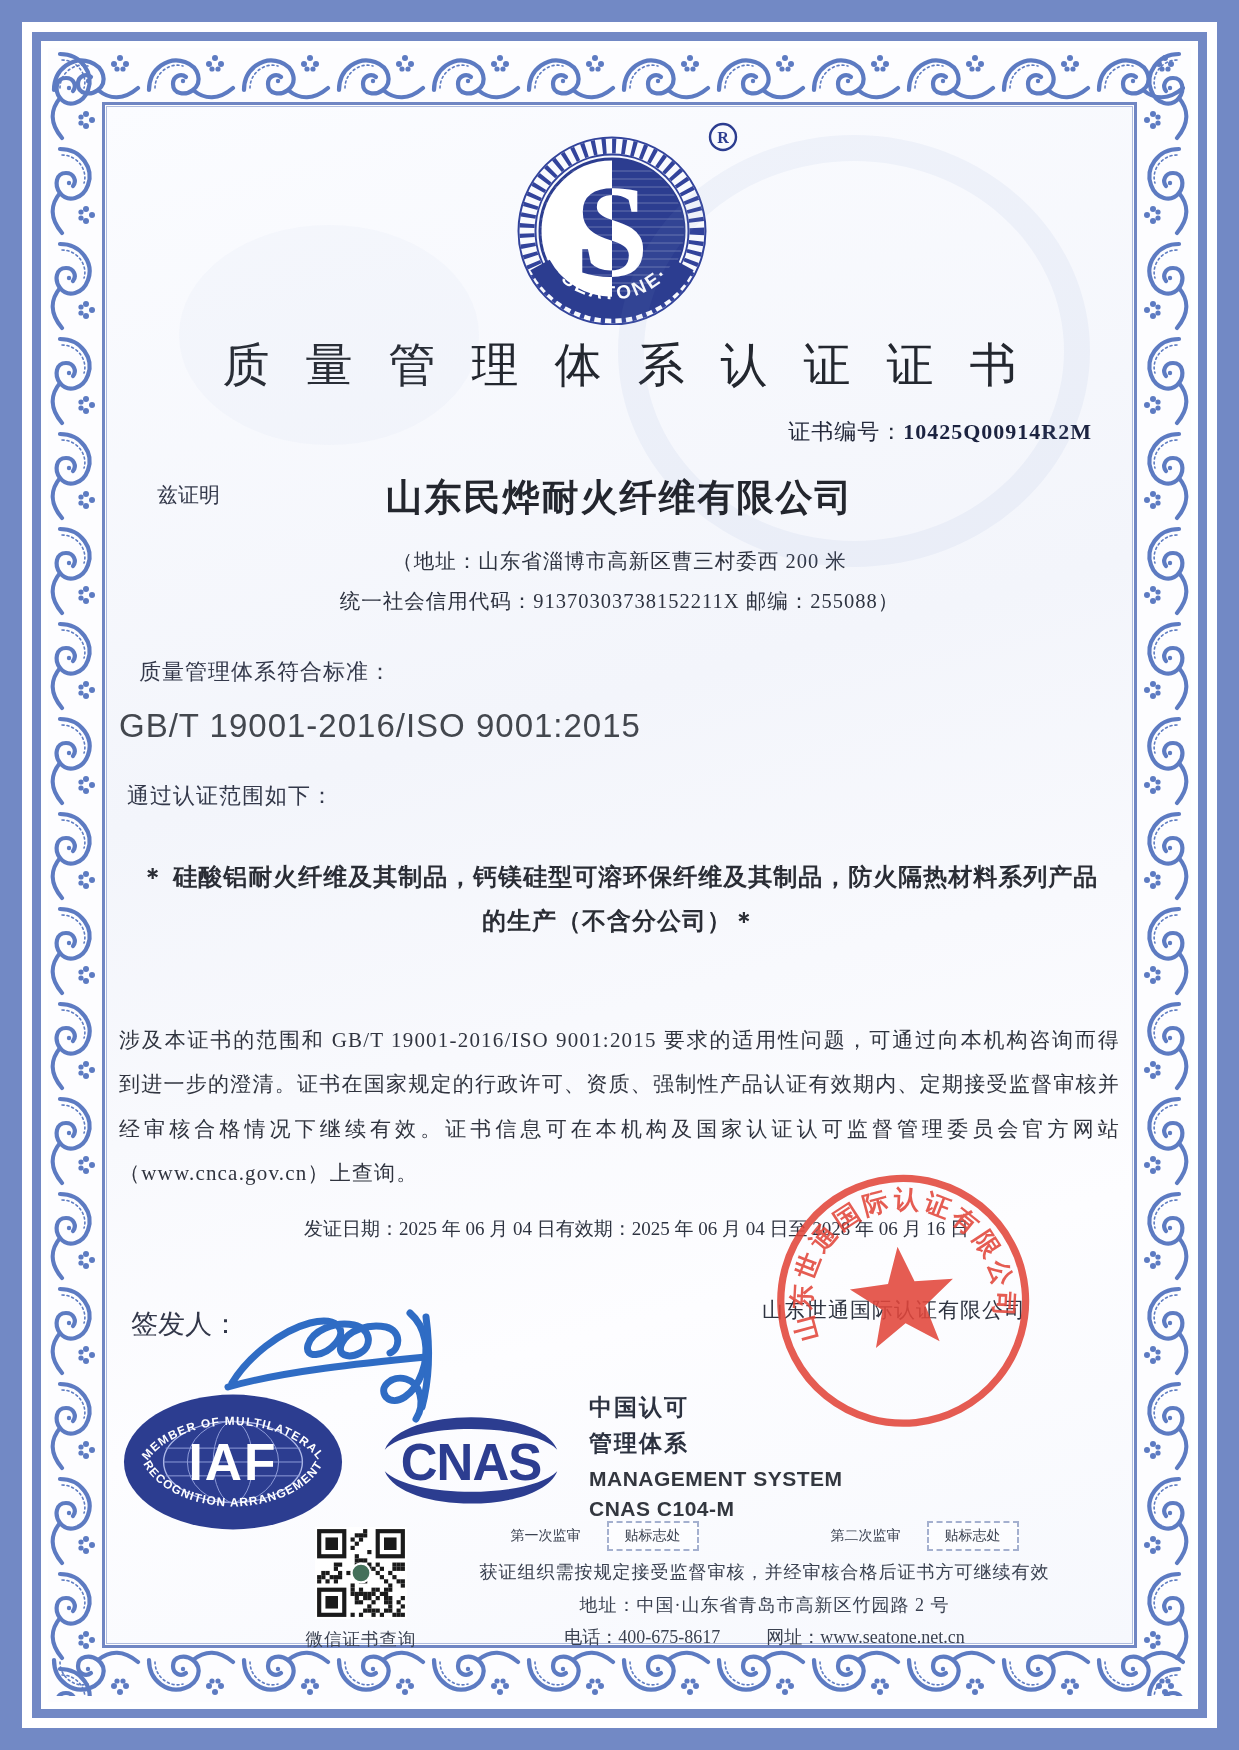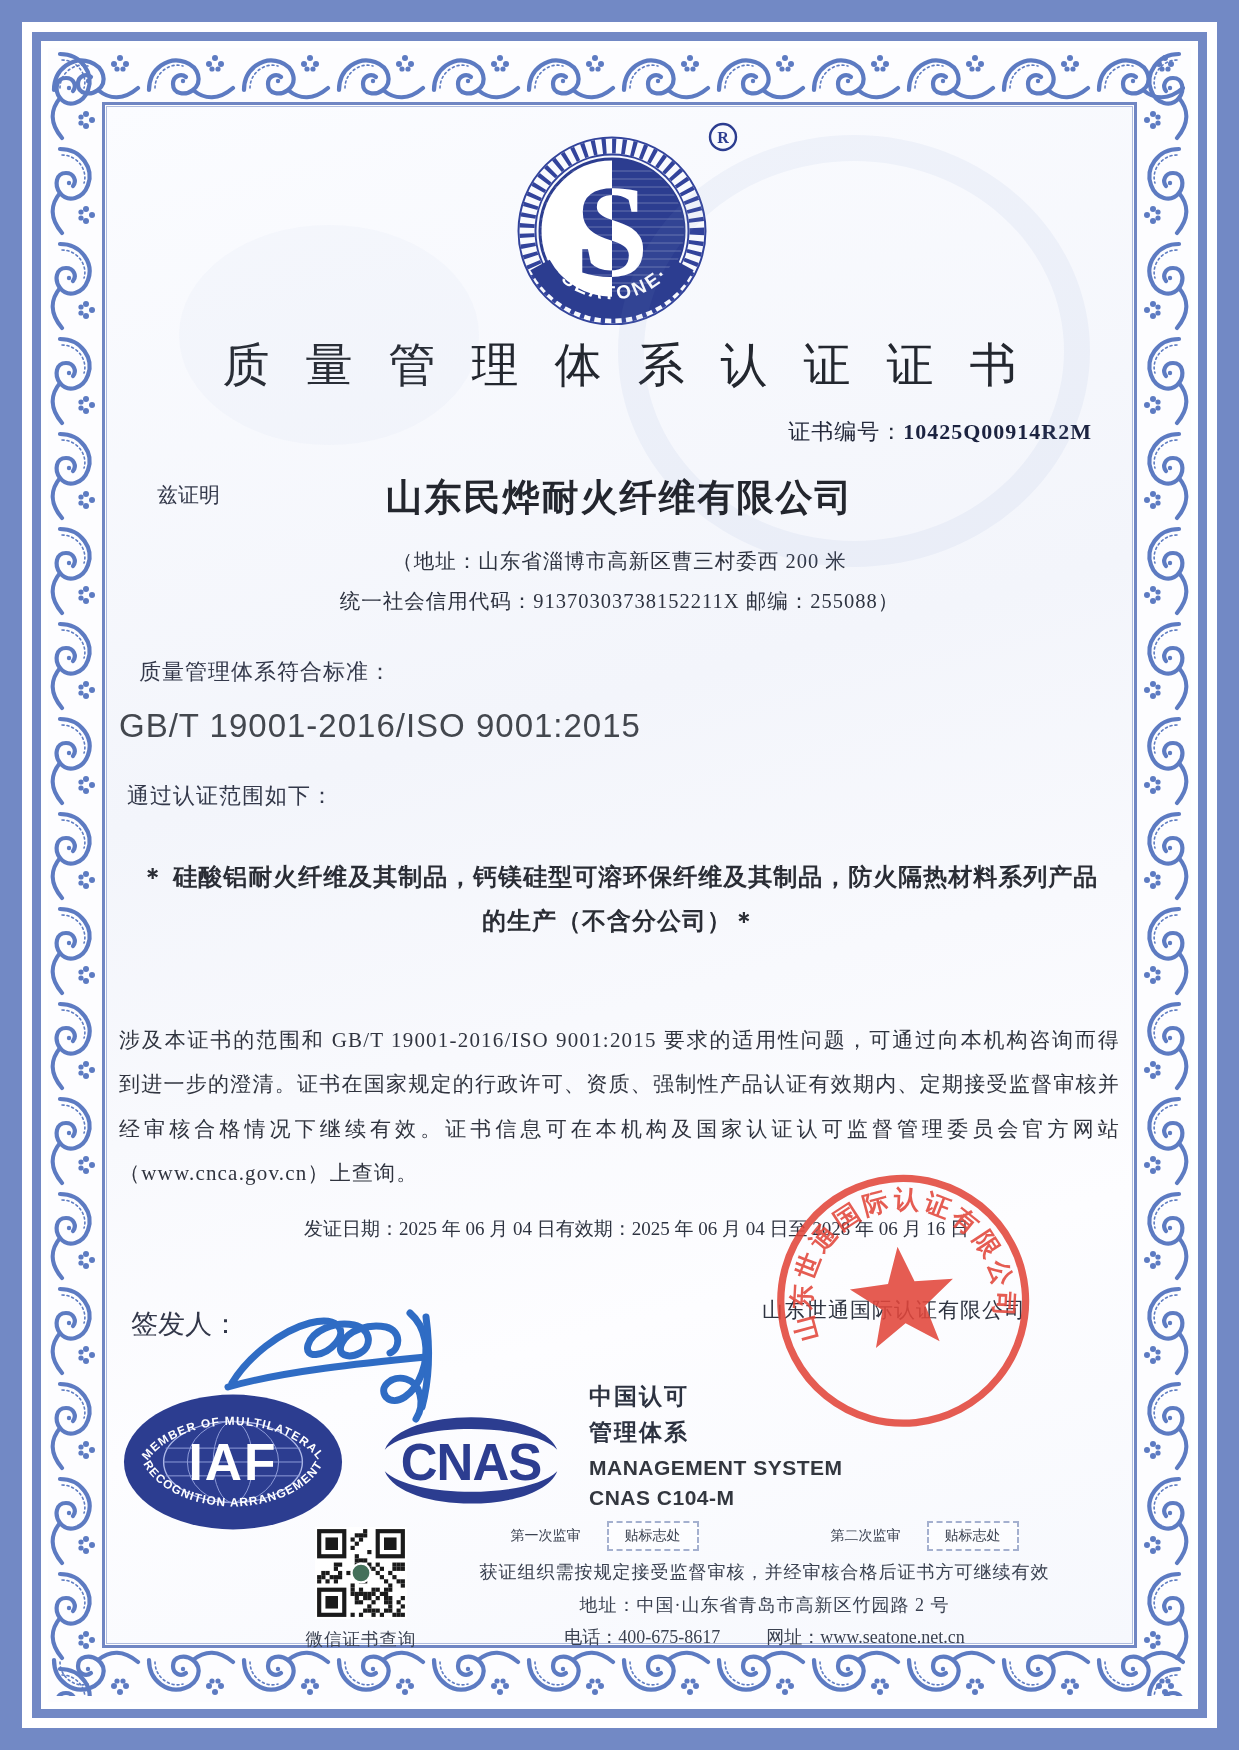--- a/index.html
+++ b/index.html
@@ -69,21 +69,21 @@
   }
   .dates-row{margin-top:20px;display:flex;justify-content:center;font-size:19px;color:#2e3340;padding-right:6px;margin-left:40px;}
   .sign-row{position:relative;height:160px;margin-top:14px;}
   .signer-label{position:absolute;left:12px;top:50px;font-size:27px;color:#33384a;font-family:Liberation Serif, serif;}
   .issuer{position:absolute;left:540px;top:40px;width:470px;text-align:center;font-size:21px;color:#2e3340;letter-spacing:1px;}
   .signature-svg{position:absolute;left:95px;top:1150px;z-index:3;}
   .stamp-svg{position:absolute;left:648px;top:1058px;z-index:2;opacity:0.88;transform:rotate(-6deg);}
 
   .logos-row{position:absolute;left:0;right:0;top:1272px;display:flex;align-items:flex-start;}
   .cnas-block{margin-top:14px;margin-left:26px;}
-  .acc-text{margin-left:20px;margin-top:2px;}
+  .acc-text{margin-left:20px;margin-top:13px;}
   .acc-cjk{font-size:23px;font-weight:600;color:#2c3240;line-height:1.55;letter-spacing:2px;}
   .acc-en{font-family:"Liberation Sans",sans-serif;font-weight:700;font-size:21px;color:#33373f;margin-top:6px;letter-spacing:0.5px;}
 
   .footer{position:absolute;left:0;right:0;top:1416px;}
   .qr-col{position:absolute;left:182px;top:6px;width:120px;text-align:center;}
   .qr-caption{margin-top:4px;font-size:17.5px;color:#3a4150;letter-spacing:1px;}
   .footer-main{margin-left:310px;margin-right:20px;text-align:center;}
   .audit-row{display:flex;justify-content:center;align-items:center;gap:26px;font-size:14px;color:#3a4150;}
   .sticker-box{border:2px dashed #a4b0cf;padding:4px 16px;color:#3a4150;background:rgba(255,255,255,0.5);}
   .audit-gap{width:80px;}

